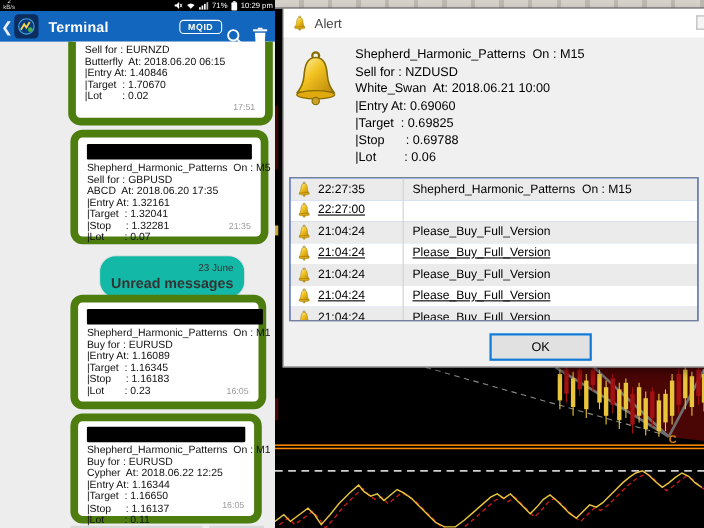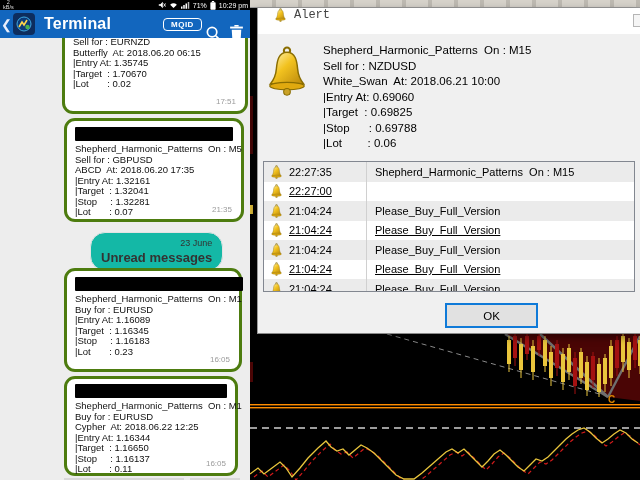--- a/index.html
+++ b/index.html
@@ -13,21 +13,21 @@
   
   .mt4-toolbar{position:absolute;left:250px;top:0;width:390px;height:8px;
     background:repeating-linear-gradient(90deg,#d6d2ca 0 22px,#bdb9b1 22px 26px);
     border-bottom:1px solid #9b9b9b;}
 
   
   .dialog{position:absolute;left:257px;top:8px;width:383px;height:326px;
     background:#f0f0f0;border-left:1px solid #9a9a9a;border-bottom:1px solid #8a8a8a;
     box-shadow:-3px 3px 8px rgba(0,0,0,.45);}
   .dialog-titlebar{position:absolute;left:0;top:0;width:100%;height:26px;background:#ffffff;
-    display:flex;padding-left:16px;font-family:Liberation Mono, monospace;}
+    display:flex;align-items:center;padding-left:8px;}
   .dialog-title{font-size:12px;color:#444;margin-left:7px;}
   .close-part{position:absolute;right:0;top:6px;width:7px;height:13px;
     background:#f5f5f5;border:1px solid #b5b5b5;border-right:none;}
   .alert-main{position:absolute;left:0;top:26px;width:100%;}
   .big-bell{position:absolute;left:8px;top:12px;}
   .alert-lines{position:absolute;left:65px;top:9px;}
   .aline{font-size:11.5px;line-height:15.5px;color:#000;white-space:pre;}
   .alert-list{position:absolute;left:5px;top:153px;width:372px;height:131px;
     background:#1d4ed8;border:1px solid #828790;overflow:hidden;}
   .alert-row{display:flex;height:19.5px;align-items:center;font-size:11px;color:#000;}
@@ -46,26 +46,26 @@
   .statusbar{position:absolute;left:0;top:0;width:250px;height:10px;background:#000;color:#fff;
     display:flex;align-items:center;font-size:7px;}
   .sb-left{position:absolute;left:3px;top:0;font-size:5.5px;line-height:5px;color:#ddd;text-align:center;}
   .sb-right{position:absolute;right:2px;top:0;height:10px;display:flex;align-items:center;gap:3px;
     font-size:7px;color:#fff;}
   .appbar{position:absolute;left:0;top:10px;width:250px;height:28px;background:#1266be;
     display:flex;align-items:center;color:#fff;}
   .back-chev{margin-left:1px;font-size:13px;color:#e8eefc;width:10px;}
   .app-icon{width:22px;height:22px;border-radius:4px;background:#0d2d5e;margin-left:2px;
     display:flex;align-items:center;justify-content:center;}
-  .app-title{font-size:16px;font-weight:bold;margin-left:9px;letter-spacing:.2px;}
+  .app-title{font-size:13px;font-weight:bold;margin-left:9px;letter-spacing:.2px;}
   .mqid-badge{position:absolute;left:163px;border:1.5px solid #fff;border-radius:4px;
     font-size:8px;font-weight:bold;padding:1px 7px;letter-spacing:.5px;}
   .icon-btn{position:absolute;top:15px;}
   .messages{position:absolute;left:0;top:38px;width:250px;height:442px;background:#ededed;overflow:hidden;}
-  .bubble{position:absolute;background:#fff;border:3px solid #4d7c0f;border-radius:11px;
+  .bubble{position:absolute;background:#fff;border:7px solid #4d7c0f;border-radius:11px;
     padding:6px 8px;}
   .redact{background:#000;height:14px;margin-bottom:3px;border-radius:1px;}
   .mline{font-size:9.5px;line-height:10.5px;color:#101010;white-space:pre;}
   .mtime{position:absolute;right:9px;bottom:5px;font-size:8px;color:#9b9b9b;}
   .date-chip{position:absolute;left:90px;background:#14b8a6;border:1px solid #e3e3e3;
     border-radius:15px;padding:5px 10px;text-align:right;}
   .chip-date{font-size:9px;color:#333;}
   .chip-label{font-size:13px;font-weight:bold;color:#333;margin-top:2px;}
   .bottom-sliver{position:absolute;background:#d8d8d8;height:4px;}
 
@@ -299,21 +299,21 @@
           <rect x="5" y="0" width="4" height="1.5" fill="#fff"></rect>
         <path d="M2.5 4.5 H11.5 L10.8 15 H3.2 Z" fill="#fff"></path>
       </svg>
     </div>
 
     <div class="messages">
 
       <div class="bubble" style="left:62px;top:-18px;width:186px;height:94px;padding-top:14px;">
         <div class="mline">Sell for : EURNZD</div>
         <div class="mline">Butterfly  At: 2018.06.20 06:15</div>
-        <div class="mline">|Entry At: 1.35745</div>
+        <div class="mline">|Entry At: 1.40846</div>
         <div class="mline">|Target  : 1.70670</div>
         <div class="mline">|Lot       : 0.02</div>
         <span class="mtime">17:51</span>
       </div>
 
       <div class="bubble" style="left:64px;top:80px;width:180px;height:104px;">
         <div class="redact"></div>
         <div class="mline">Shepherd_Harmonic_Patterns  On : M5</div>
         <div class="mline">Sell for : GBPUSD</div>
         <div class="mline">ABCD  At: 2018.06.20 17:35</div>

